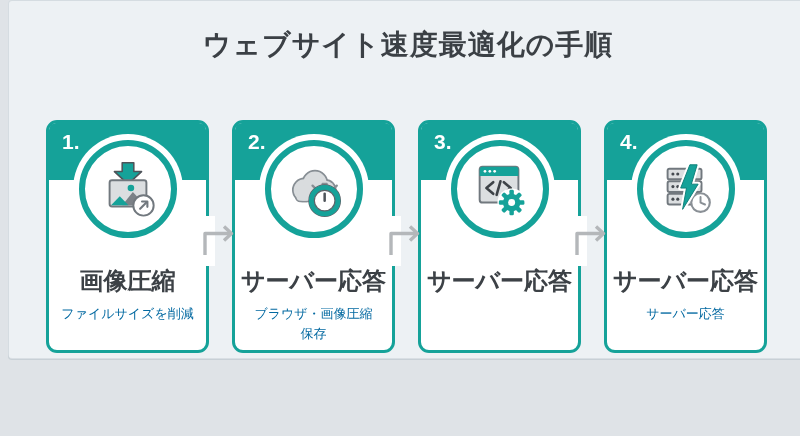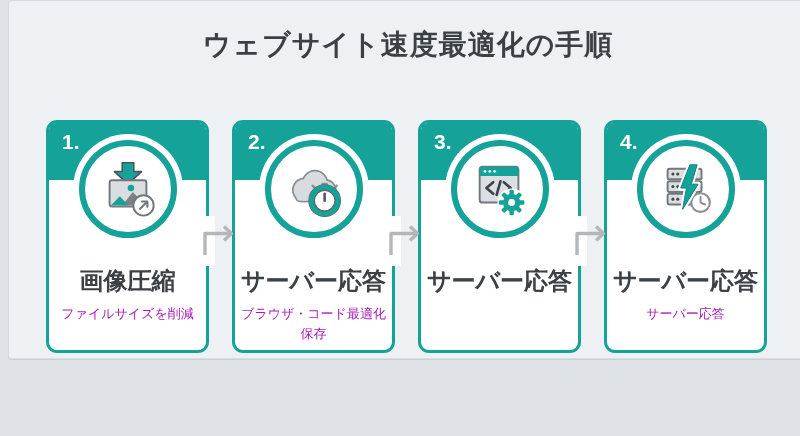--- a/index.html
+++ b/index.html
@@ -27,21 +27,21 @@
     position:absolute;top:7px;left:13px;color:#FFFFFF;font-size:21px;font-weight:700;z-index:3;
   }
   .icon-badge{
     position:absolute;top:17px;left:50%;transform:translateX(-50%);
     width:86px;height:86px;border-radius:50%;background:#FFFFFF;
     border:6px solid #15A299;box-shadow:0 0 0 6px #FFFFFF;
     display:flex;align-items:center;justify-content:center;z-index:2;
   }
   .card-text{position:absolute;top:142px;left:4px;right:4px;text-align:center;}
   .card-title{margin:0 0 7px 0;font-size:24px;font-weight:700;color:#3C4146;}
-  .card-subtitle{margin:0;font-size:13px;line-height:1.5;color:#a21caf;white-space:pre-line;}
+  .card-subtitle{margin:0;font-size:13px;line-height:1.5;color:#0369a1;white-space:pre-line;}
   .flow-arrow{position:absolute;top:210px;width:48px;height:70px;z-index:4;}
   .a1{left:187px;} .a2{left:373px;} .a3{left:559px;}
 </style>
 </head>
 <body>
 
 <div class="canvas">
 
   <div class="page-title">ウェブサイト速度最適化の手順</div>
 
@@ -88,21 +88,21 @@
           <path d="M34 32 L30.5 28.5 M52 32 L55.5 28.5" stroke="#878E94" stroke-width="2.4" stroke-linecap="round"></path>
           <rect x="39.8" y="25.5" width="6.4" height="5" rx="1" fill="#878E94"></rect>
           <circle cx="43" cy="44" r="16.2" fill="none" stroke="#5E646A" stroke-width="1.4"></circle>
           <circle cx="43" cy="44" r="13.4" fill="#FFFFFF" stroke="#15A299" stroke-width="5.6"></circle>
           <circle cx="43" cy="44" r="10.6" fill="none" stroke="#5E646A" stroke-width="1.2"></circle>
           <path d="M43 44 L43 36.8" stroke="#4E545A" stroke-width="2.6" stroke-linecap="round"></path>
         </svg>
       </div>
       <div class="card-text">
         <h3 class="card-title">サーバー応答</h3>
-        <p class="card-subtitle">ブラウザ・コード最適化
+        <p class="card-subtitle">ブラウザ・画像圧縮
 保存</p>
       </div>
     </div>
 
     <div class="card">
       <div class="card-header"></div>
       <div class="step-number">3.</div>
       <div class="icon-badge">
         <svg width="62" height="62" viewBox="0 0 64 64">
           <rect x="11" y="9" width="40" height="37" rx="3" fill="#DCDFE1" stroke="#71787E" stroke-width="2"></rect>

